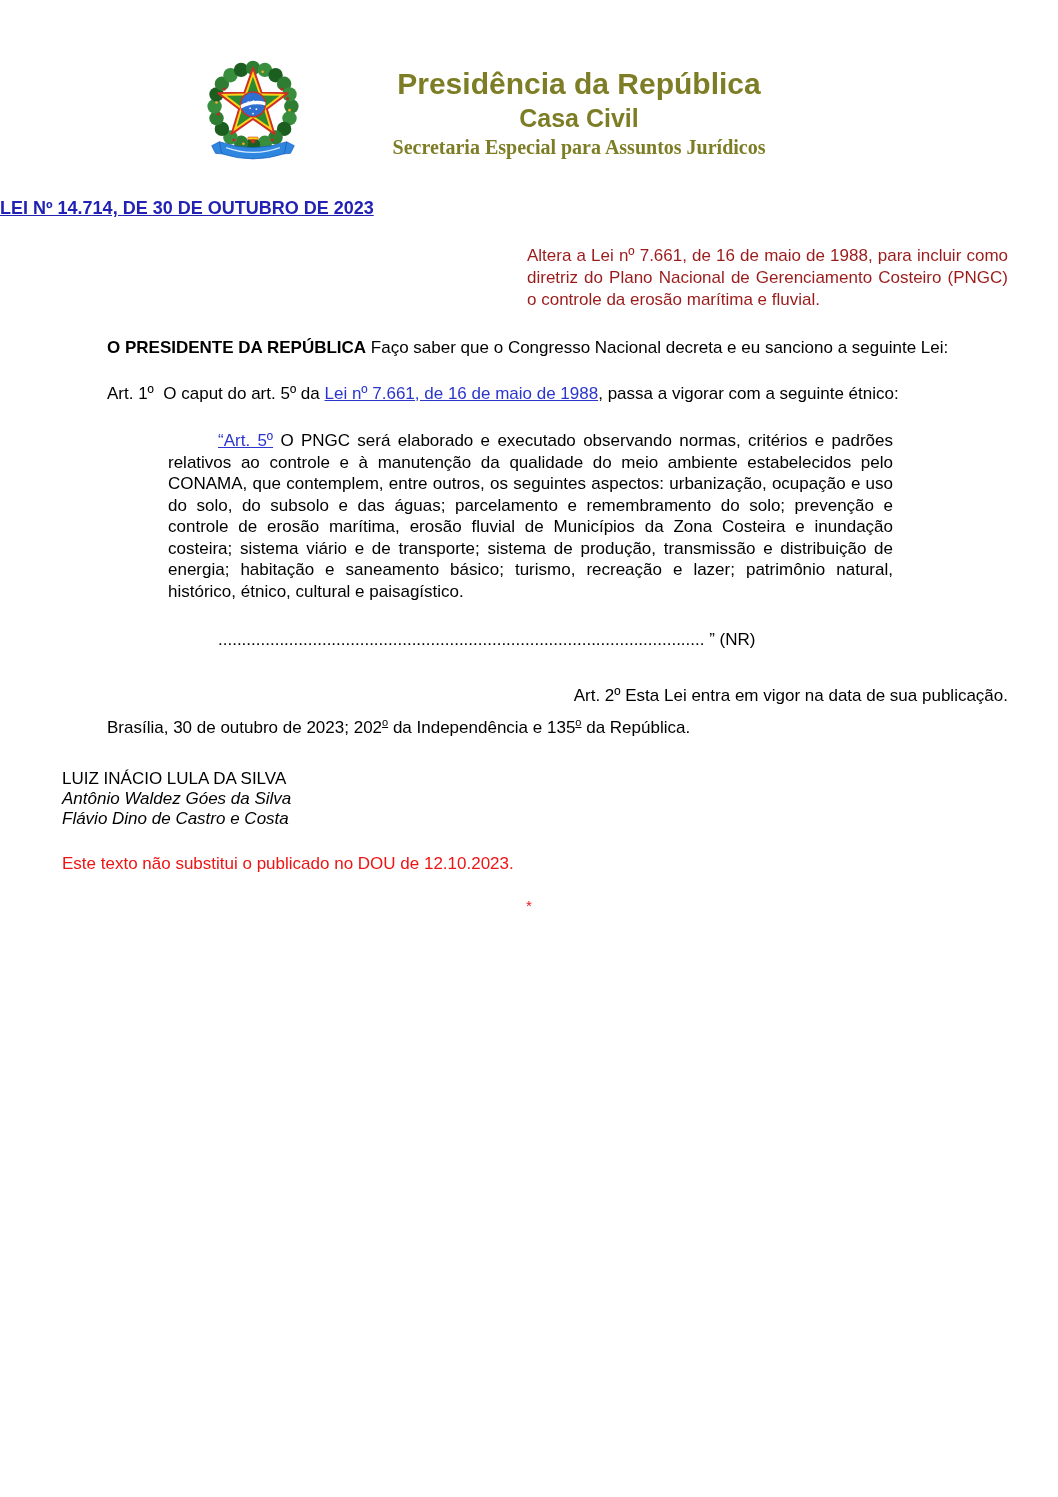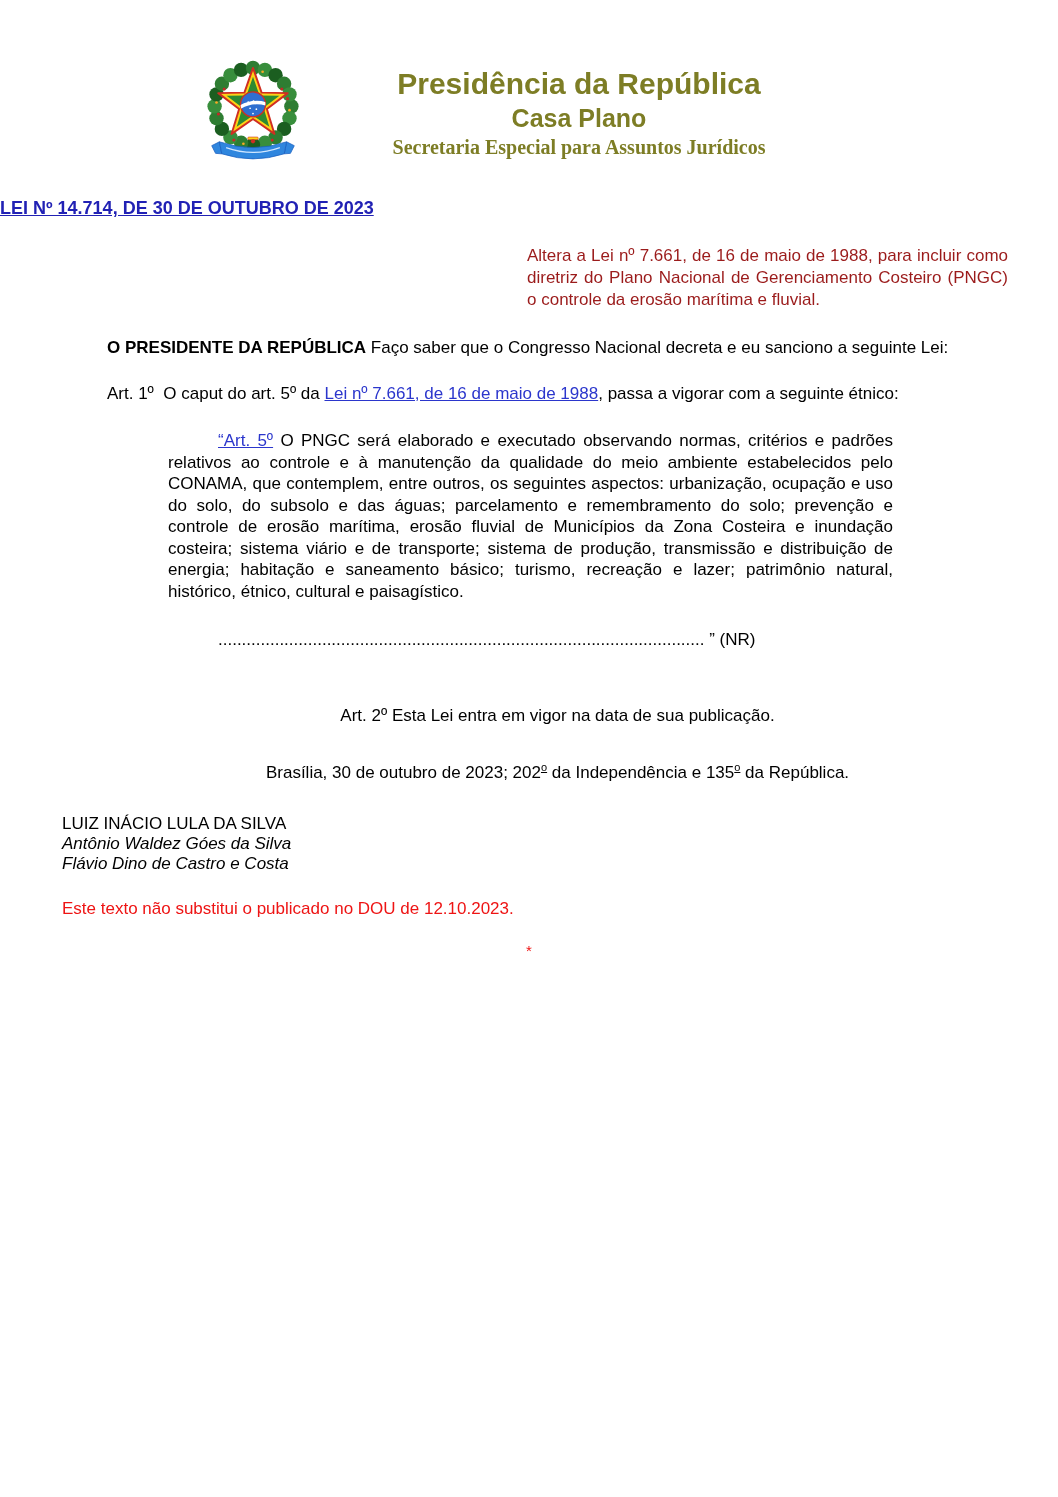--- a/index.html
+++ b/index.html
@@ -42,22 +42,22 @@
   .summary{
     margin:26px 50px 0 527px;text-align:justify;line-height:22px;
     color:var(--summary_red,#9b1b1b);
   }
 
   
   p{margin:0;}
   .body-p{margin:24px 50px 0 62px;text-indent:45px;line-height:21.5px;text-align:justify;}
   .p-preamble{margin-top:26px;}
   .p-art1{margin-top:24px;}
-  .p-art2{margin-top:54px;text-align:center;}
-  .p-date{margin-top:36px;text-align:center;}
+  .p-art2{margin-top:34px;text-align:right;}
+  .p-date{margin-top:11px;text-align:left;}
   .bold{font-weight:bold;}
   a.inline-link{color:var(--link_blue,#2b36cc);text-decoration:underline;cursor:pointer;}
 
   
   .quote-p{
     margin:26px 165px 0 168px;text-indent:50px;text-align:justify;line-height:21.5px;
   }
   .dots-p{margin-top:27px;text-align:left;white-space:nowrap;}
 
   sup{font-size:11px;line-height:0;}
@@ -133,21 +133,21 @@
       </g>
       <g>
         <path d="M15,85 L7,89 L11,97 L17.5,97.5 Z" fill="#2f86de" stroke="#1a5fc0" stroke-width="0.8"></path>
         <path d="M85,85 L93,89 L89,97 L82.5,97.5 Z" fill="#2f86de" stroke="#1a5fc0" stroke-width="0.8"></path>
         <path d="M15,85 Q50,97 85,85 L82.5,97.5 Q50,108 17.5,97.5 Z" fill="#2f86de" stroke="#1a5fc0" stroke-width="0.8"></path>
         <path d="M22,91 Q50,101 78,91" stroke="#cfe6ff" stroke-width="1.2" fill="none"></path>
       </g>
     </svg>
     <div class="header-text">
       <div class="header-org">Presidência da República</div>
-      <div class="header-dept">Casa Plano</div>
+      <div class="header-dept">Casa Civil</div>
       <div class="header-secr">Secretaria Especial para Assuntos Jurídicos</div>
     </div>
   </header>
 
   <div class="law-title">
     <a>LEI Nº 14.714, DE 30 DE OUTUBRO DE 2023</a>
   </div>
 
   <p class="summary">Altera a Lei nº 7.661, de 16 de maio de 1988, para incluir como diretriz do Plano Nacional de Gerenciamento Costeiro (PNGC) o controle da erosão marítima e fluvial.</p>
 

